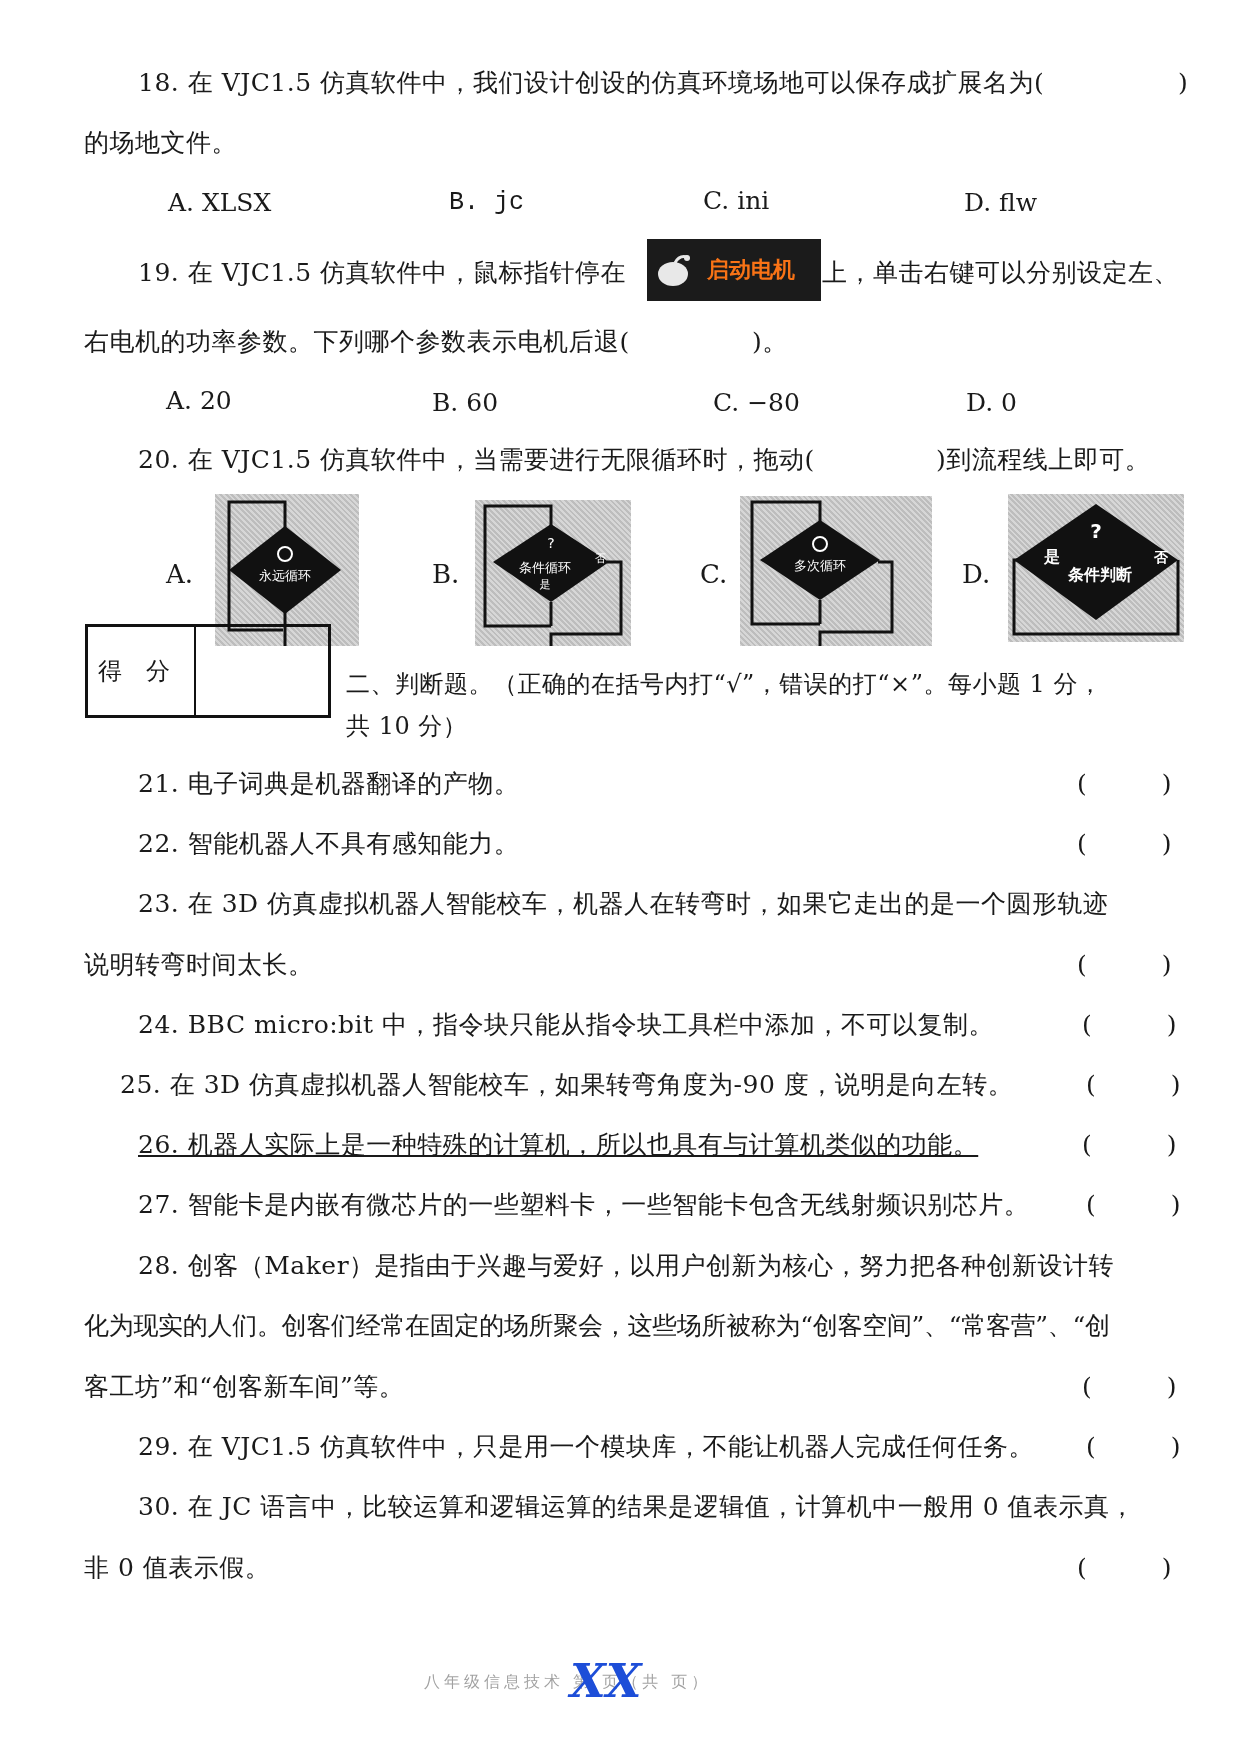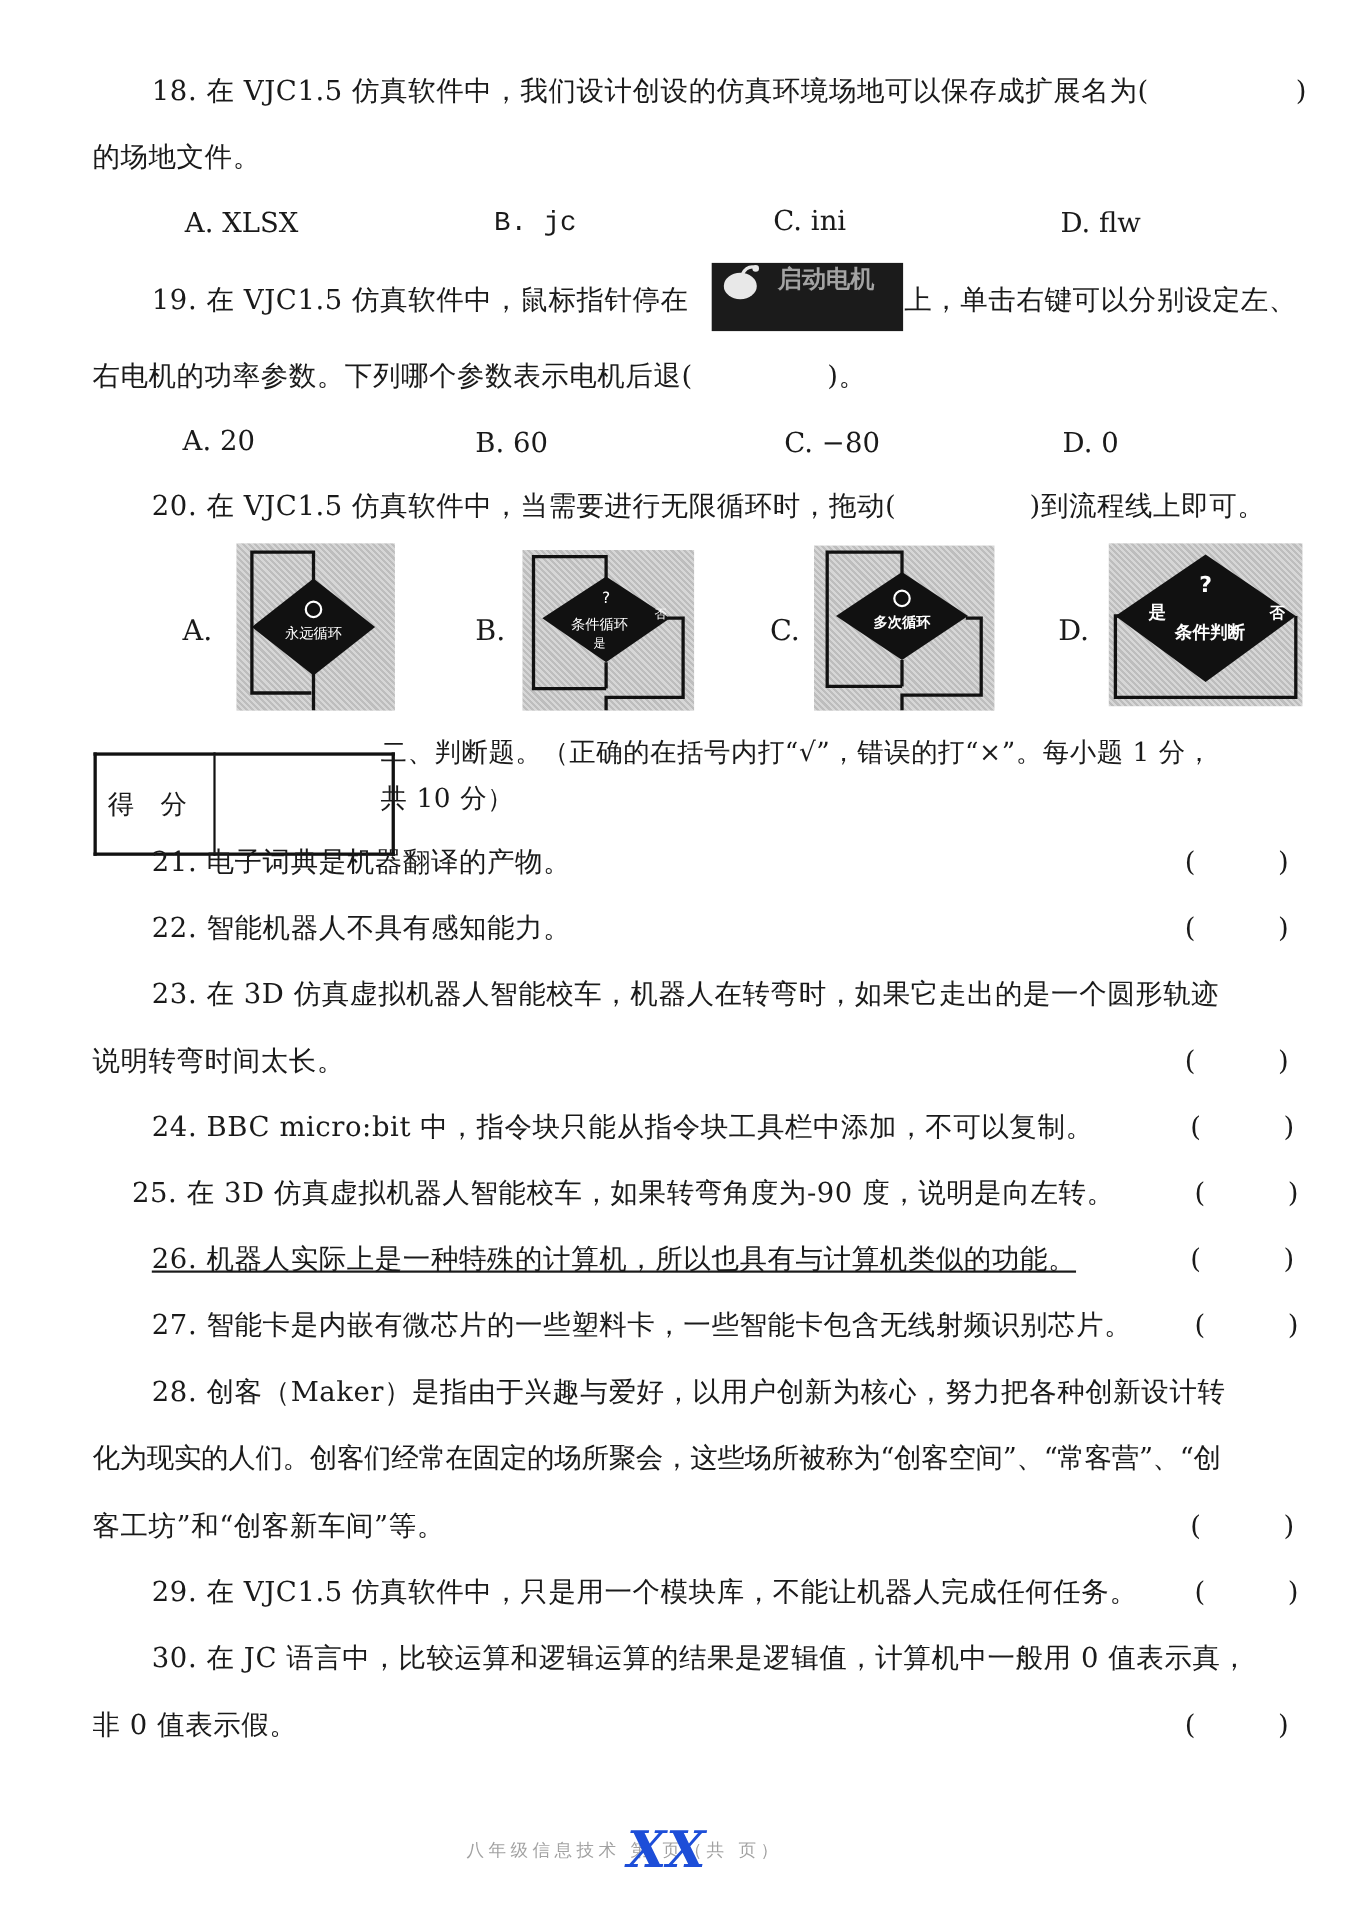--- a/index.html
+++ b/index.html
@@ -2,28 +2,28 @@
 <html><head>
 <meta charset="utf-8">
 <style>
   html, body { margin: 0; padding: 0; background: #ffffff; }
   body { width: 1240px; height: 1752px; position: relative; overflow: hidden;
          font-family: "DejaVu Serif", "Liberation Serif", serif; color: #1a1a1a; }
   .line { position: absolute; font-size: 25px; line-height: 34px; white-space: nowrap; letter-spacing: 0.5px; }
   .opt { position: absolute; font-size: 25px; line-height: 34px; white-space: nowrap; }
   .paren { position: absolute; font-size: 25px; line-height: 34px; white-space: nowrap; }
   .motor-btn { position: absolute; left: 647px; top: 239px; width: 174px; height: 62px; background: #1b1b1b;
-               display: flex; color: #a3a3a3; font-family: "DejaVu Sans", sans-serif;
+               display: flex; align-items: center; color: #f97316; font-family: "DejaVu Sans", sans-serif;
                font-weight: bold; font-size: 22px; }
   .motor-btn .apple { width: 40px; height: 34px; margin: 0 12px 0 8px; position: relative; }
   .fig { position: absolute; top: 494px; width: 144px; height: 152px; background: #c9c9c9;
          background-image: repeating-linear-gradient(45deg, rgba(255,255,255,0.25) 0 2px, rgba(0,0,0,0.06) 2px 4px); }
   .fig svg { position: absolute; left: 0; top: 0; }
   .fig-label { position: absolute; font-size: 26px; line-height: 34px; }
-  .score-table { position: absolute; left: 85px; top: 684px; width: 274px; height: 94px; border: 3px solid #111; border-collapse: collapse; }
+  .score-table { position: absolute; left: 85px; top: 624px; width: 246px; height: 94px; border: 3px solid #111; border-collapse: collapse; }
   .score-table td { border: 2px solid #111; font-size: 24px; height: 43px; padding: 0 10px; font-family: "DejaVu Serif", serif; }
   .score-table td.lbl { width: 86px; }
   .footer { position: absolute; left: 420px; top: 1660px; width: 420px; height: 40px; }
 </style>
 </head>
 <body>
 
 <div class="line" style="left:138px;top:66px;">18. 在 VJC1.5 仿真软件中，我们设计创设的仿真环境场地可以保存成扩展名为(</div>
 <div class="line" style="left:1178px;top:66px;">)</div>
 <div class="line" style="left:84px;top:126px;">的场地文件。</div>
@@ -73,21 +73,21 @@
     <polyline points="132,62 146,62 146,134 76,134 76,146" stroke="#111" stroke-width="3" fill="none"></polyline>
     <polygon points="76,24 134,62 76,102 18,62" fill="#111"></polygon>
     <text x="76" y="48" fill="#fff" font-size="14" text-anchor="middle" font-family="DejaVu Sans, sans-serif">?</text>
     <text x="70" y="72" fill="#fff" font-size="13" text-anchor="middle" font-family="DejaVu Sans, sans-serif">条件循环</text>
     <text x="120" y="62" fill="#fff" font-size="11" font-family="DejaVu Sans, sans-serif">否</text>
     <text x="70" y="88" fill="#fff" font-size="11" text-anchor="middle" font-family="DejaVu Sans, sans-serif">是</text>
   </svg>
 </div>
 
 <div class="fig-label" style="left:700px;top:557px;">C.</div>
-<div class="fig" style="left:740px;top:496px;width:164px;height:150px;font-weight:bold;">
+<div class="fig" style="left:740px;top:496px;width:192px;height:150px;">
   <svg width="164" height="150" viewBox="0 0 164 150">
     <polyline points="80,26 80,6 12,6 12,128 80,128" stroke="#111" stroke-width="3" fill="none"></polyline>
     <line x1="80" y1="104" x2="80" y2="128" stroke="#111" stroke-width="3"></line>
     <polyline points="138,66 152,66 152,136 80,136 80,150" stroke="#111" stroke-width="3" fill="none"></polyline>
     <polygon points="80,24 140,64 80,104 20,64" fill="#111"></polygon>
     <circle cx="80" cy="48" r="7" stroke="#fff" stroke-width="2" fill="none"></circle>
     <text x="80" y="74" fill="#fff" font-size="13" text-anchor="middle" font-family="DejaVu Sans, sans-serif">多次循环</text>
   </svg>
 </div>
 

